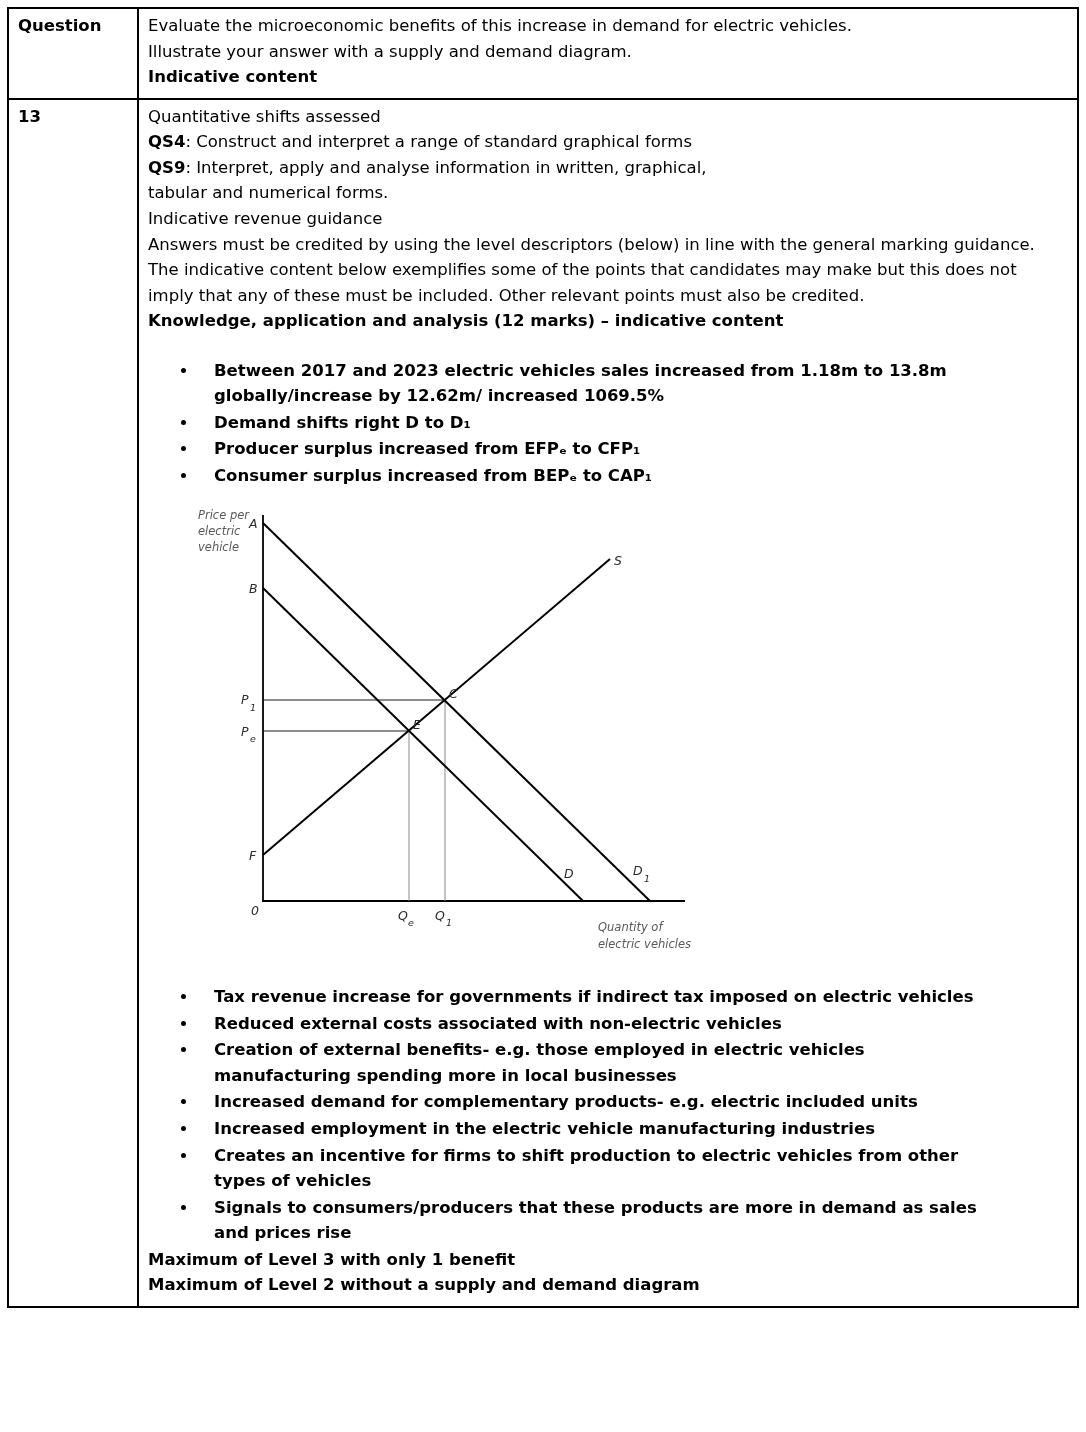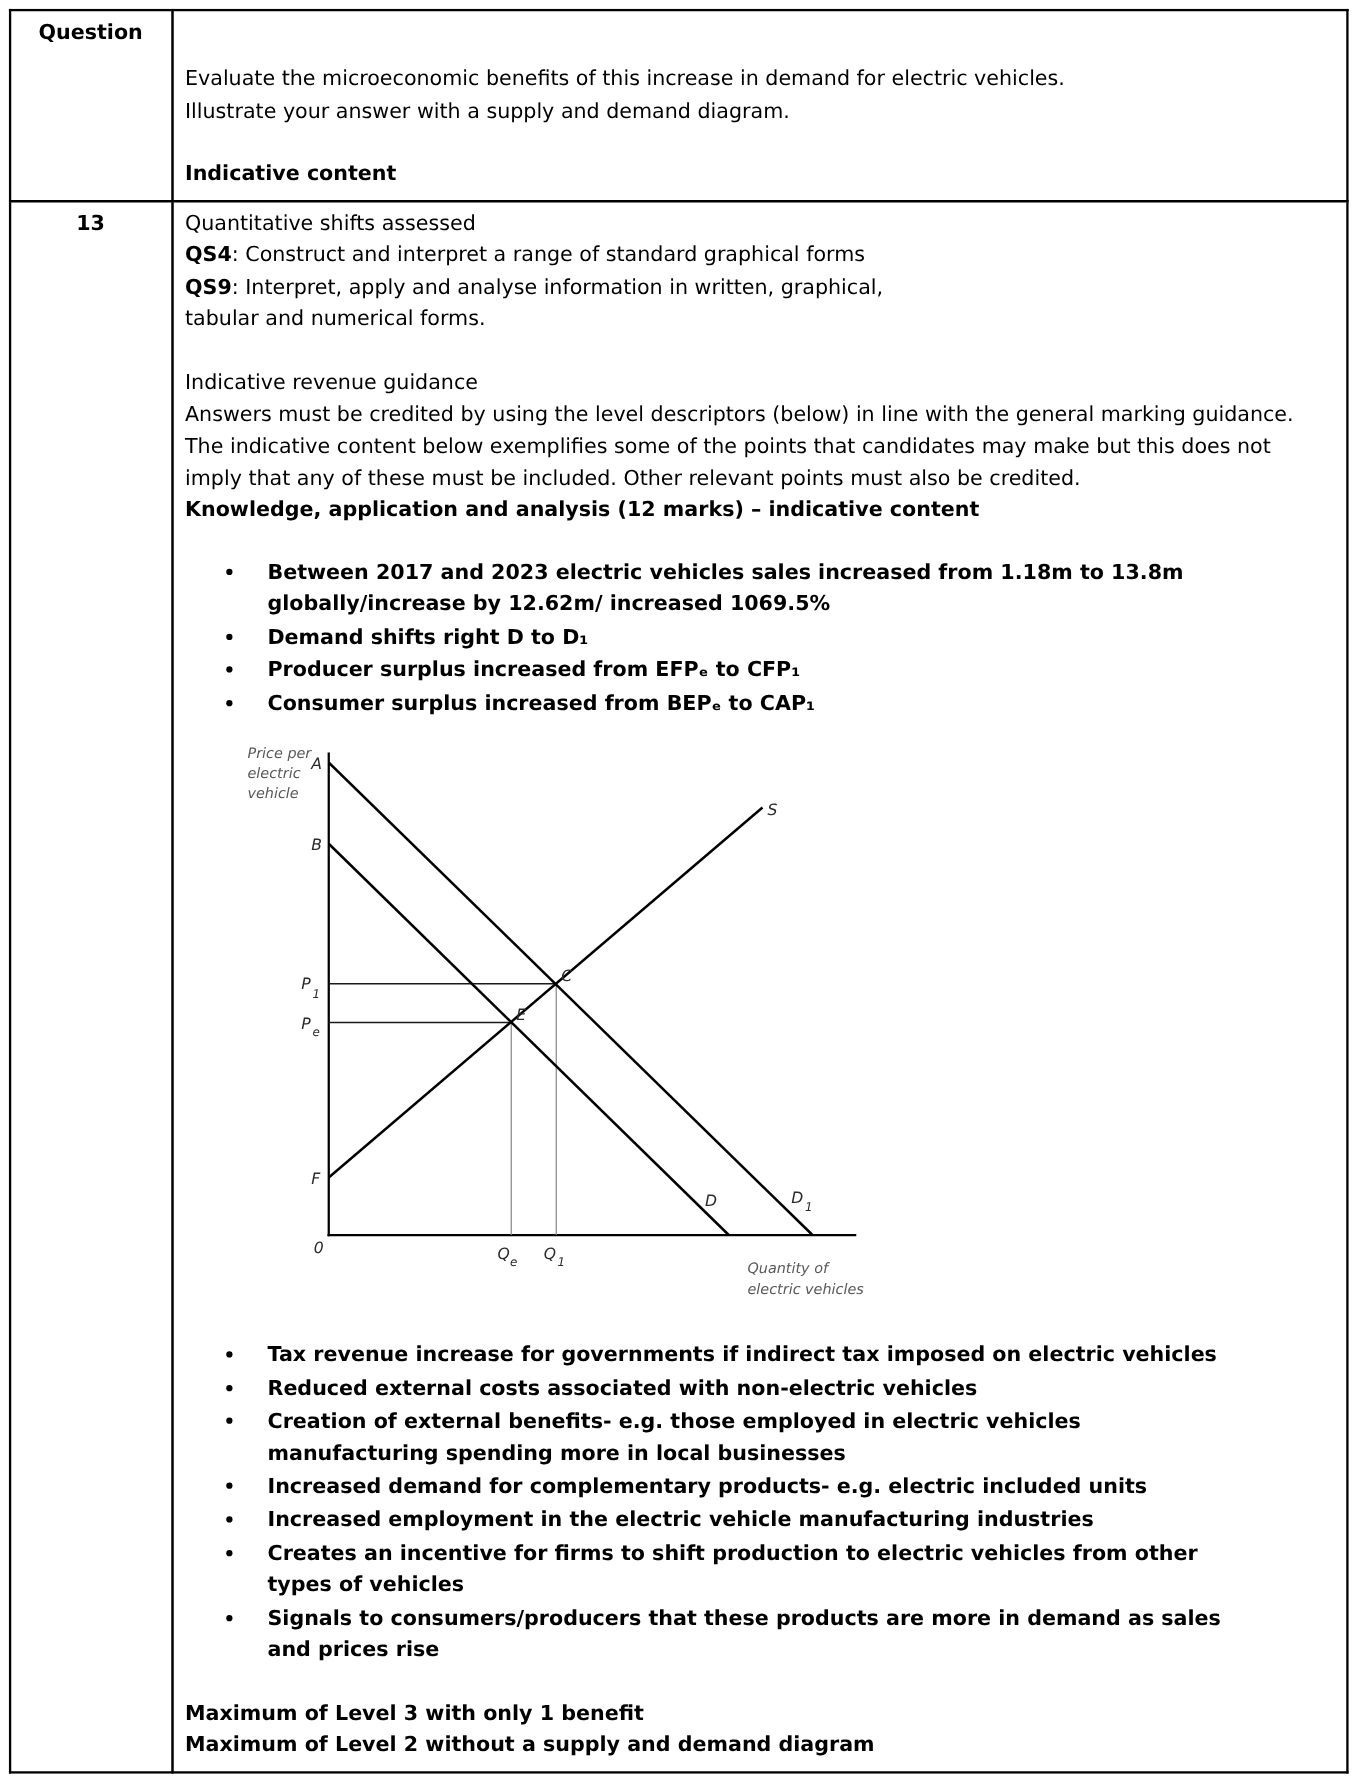--- a/index.html
+++ b/index.html
@@ -7,26 +7,26 @@
   body {
     margin: 7px;
     color: #000;
     font-family: "DejaVu Sans", "Liberation Sans", sans-serif;
     font-size: 16.5px;
     line-height: 1.55;
   }
   table.scheme { border-collapse: collapse; width: 100%; }
   table.scheme, table.scheme td { border: 2px solid #000; }
   td { vertical-align: top; padding: 4px 10px 8px 9px; }
-  td.num { width: 130px; text-align: center; }
+  td.num { width: 130px; }
   .bold { font-weight: bold; }
   p { margin: 0; }
-  .gap-top { margin-top: 25px; }
+  .gap-top { }
   .cell-content { max-width: 935px; }
-  .prelines { white-space: pre-line; margin-top: 37px; }
+  .prelines { white-space: pre-line; }
   ul.bullets { margin: 24px 0 0 0; padding: 0 70px 0 50px; }
   ul.bullets li { padding-left: 16px; margin: 0 0 1px 0; font-weight: bold; }
   .diagram-wrap { margin: 14px 0 6px 50px; font-style: italic; }
   svg text { font-family: "DejaVu Sans", sans-serif; }
   .axis-label { font-size: 11.5px; fill: #595959; }
   .pt-label { font-size: 12.5px; fill: #2b2b2b; }
   .sub-label { font-size: 9.5px; fill: #2b2b2b; }
   .curve { stroke: #000; stroke-width: 2; fill: none; }
   .axis { stroke: #000; stroke-width: 1.8; fill: none; }
   .ref-h { stroke: #1a1a1a; stroke-width: 1.2; }

